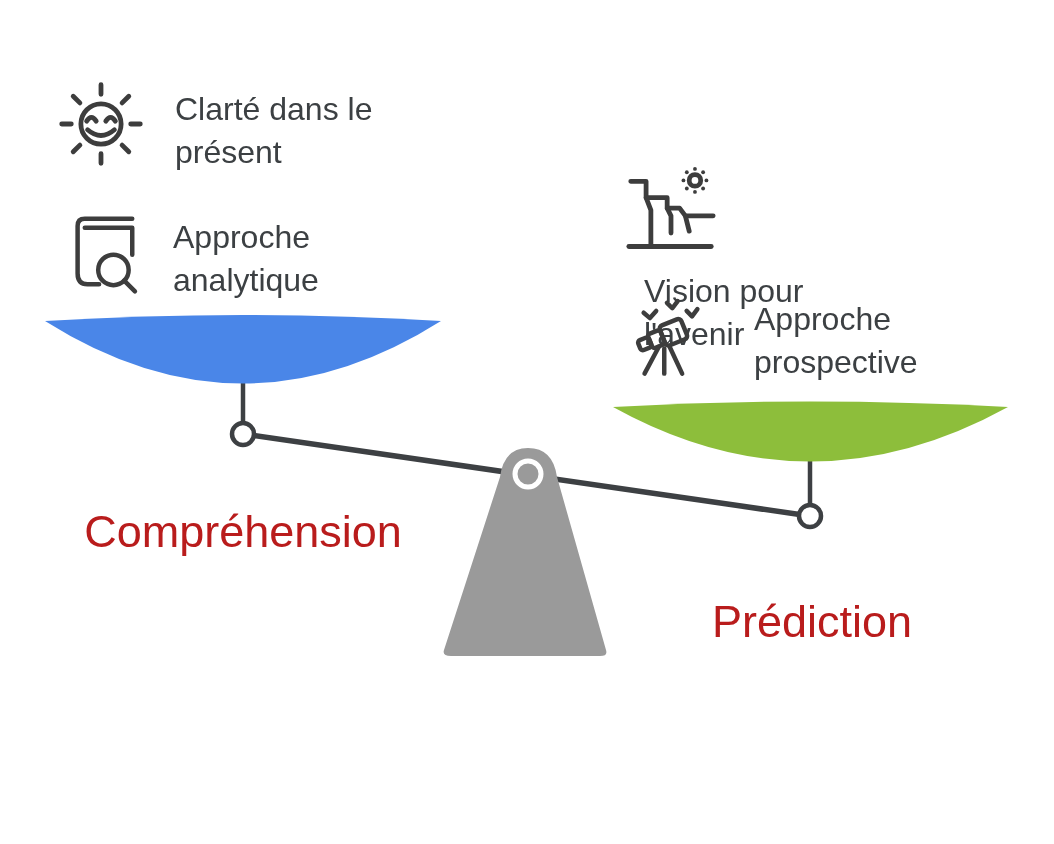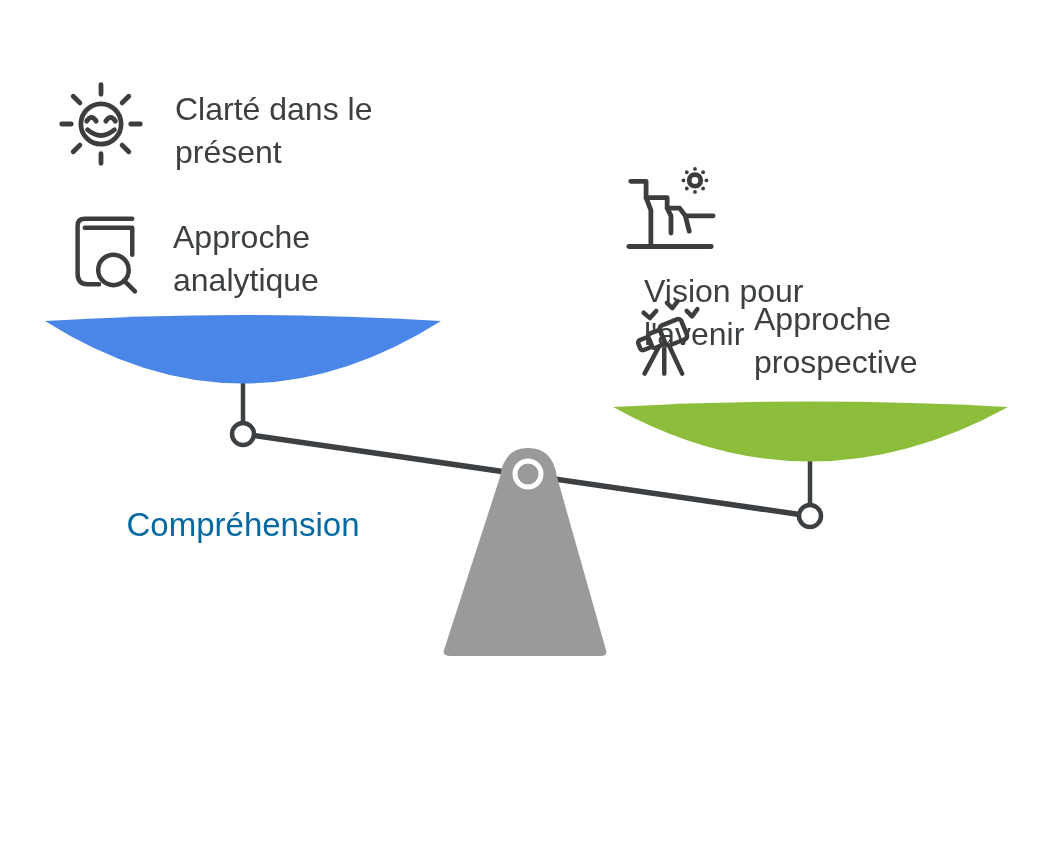--- a/index.html
+++ b/index.html
@@ -4,21 +4,21 @@
 <style>
   html,body{margin:0;padding:0;background:#ffffff;}
   .canvas{
     position:relative;width:1054px;height:844px;background:#ffffff;overflow:hidden;
     font-family:"Liberation Sans", sans-serif;color:#3c4043;
   }
   .scale-svg{position:absolute;left:0;top:0;width:1054px;height:844px;}
   .feature{position:absolute;display:flex;align-items:flex-start;}
   .feature .icon{flex:0 0 auto;}
   .feature .label{font-size:32px;line-height:43px;color:#3c4043;}
-  .pan-label{position:absolute;text-align:center;font-size:33px;color:#0369a1;}
+  .pan-label{position:absolute;text-align:center;font-size:45px;color:#b91c1c;}
   .caption{
     position:absolute;left:37px;top:674px;width:980px;text-align:center;
     font-size:32px;line-height:44px;color:#3c4043;
   }
   
   .f-left-1{left:55px;top:78px;}
   .f-left-1 .label{margin-left:28px;margin-top:10px;width:230px;}
   .f-left-2{left:57px;top:206px;}
   .f-left-2 .label{margin-left:30px;margin-top:10px;width:190px;}
   .f-right-1{left:622px;top:166px;flex-direction:column;}
@@ -112,15 +112,16 @@
         </g>
         <path d="M30,60 L14,90"></path>
         <path d="M42,60 L56,90"></path>
         <path d="M36,62 V90"></path>
       </svg>
     </span>
     <div class="label">Approche prospective</div>
   </div>
 
   <div class="pan-label lbl-comprehension">Compréhension</div>
+  <div class="pan-label lbl-prediction">Prédiction</div>
 
 
 </div>
 
 </body></html>

